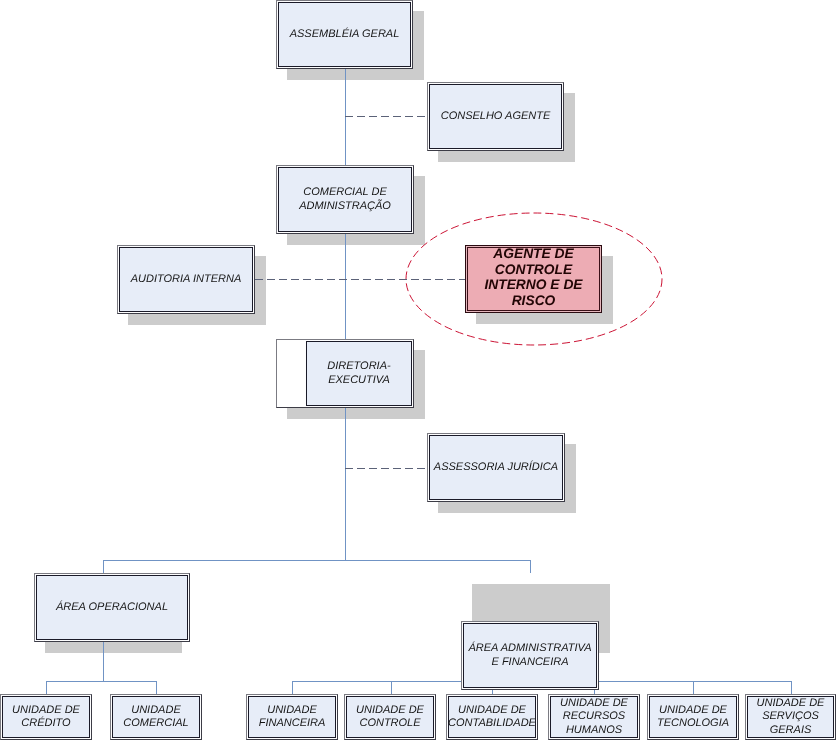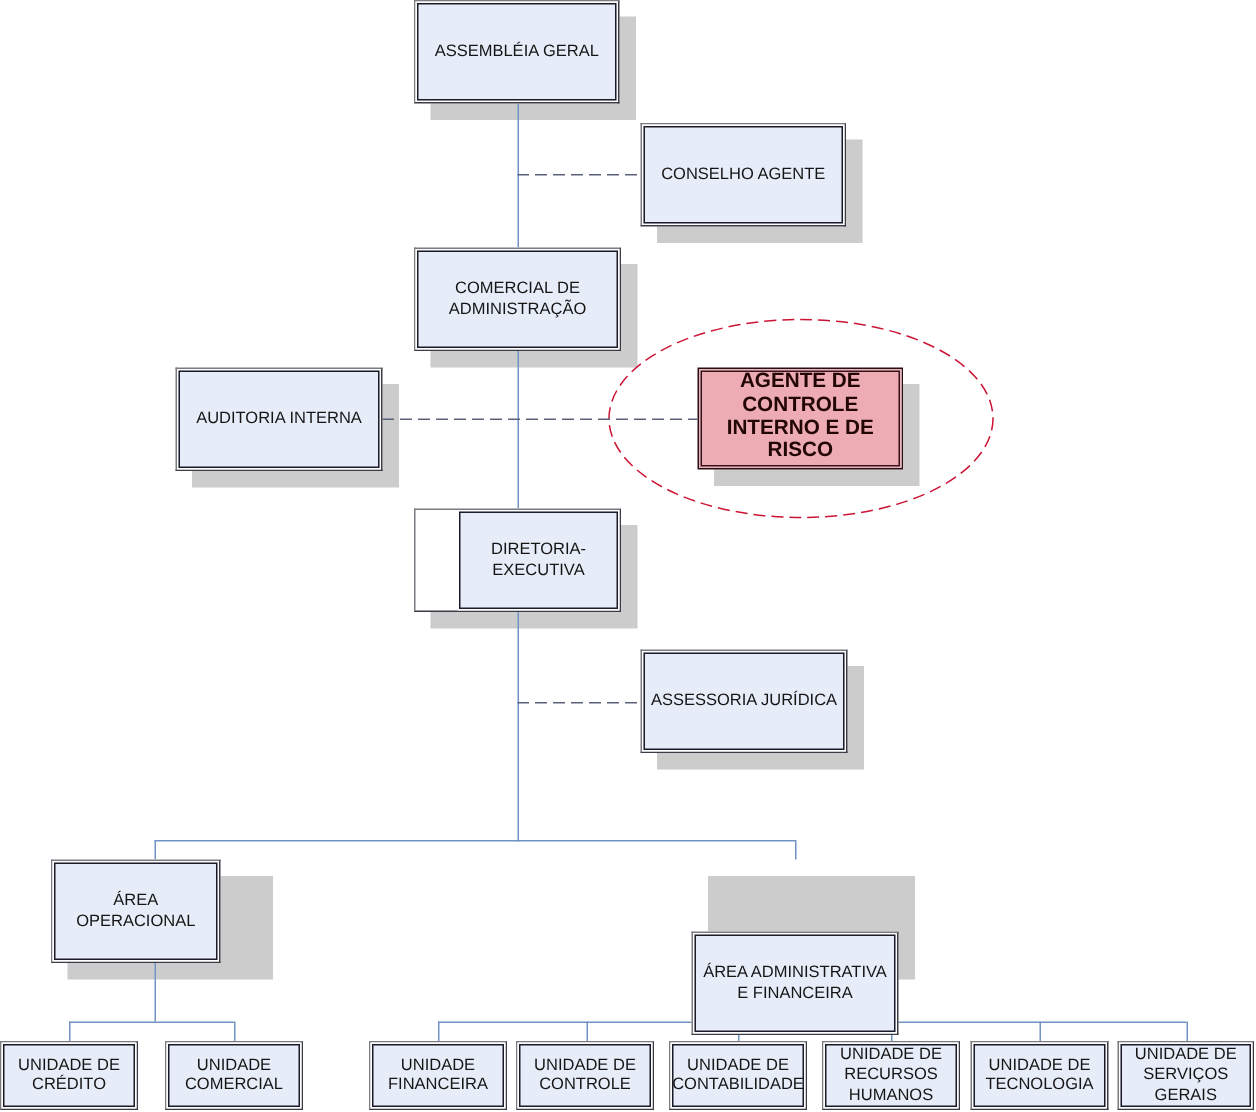--- a/index.html
+++ b/index.html
@@ -13,23 +13,23 @@
   .node{position:absolute;box-sizing:border-box;
         border:1px solid #7b7b82;border-right-color:#3c3c46;border-bottom-color:#3c3c46;
         background:#ffffff;}
   .node > .b2{box-sizing:border-box;width:100%;height:100%;
         border:1px solid #fdfdfe;}
   .node > .b2 > .b3{box-sizing:border-box;width:100%;height:100%;
         border:1px solid #1a1a28;background:#e7edf8;
         display:flex;align-items:center;justify-content:center;}
   .node.pink{border-color:#2a0c12;}
   .node.pink > .b2{border-color:#e5b7bd;}
-  .node.pink > .b2 > .b3{background:#edacb4;border-color:#3a1018;}
+  .node.pink > .b2 > .b3{background:#edacb4;border-color:#3a1018;align-items:flex-end;}
   .lbl{font-size:11px;line-height:13.2px;color:#151515;text-align:center;
-       white-space:pre-line;letter-spacing:0px;}
+       white-space:pre-line;letter-spacing:0px;font-style:italic;}
   .node.pink .lbl{font-weight:bold;line-height:15.4px;font-size:13.8px;color:#220505;position:relative;top:-2px;}
 
   .vline{position:absolute;background:#7093c4;width:1.2px;}
   .hline{position:absolute;background:#7093c4;height:1.2px;}
   .dash{position:absolute;height:1.3px;
         background:repeating-linear-gradient(to right,#5b6278 0 8px,rgba(0,0,0,0) 8px 12px);}
   .ellipse{position:absolute;}
 </style>
 </head>
 <body>
@@ -122,21 +122,21 @@
         </div>
       </div>
     </div>
     <div class="node" style="left: 427px; top: 433px; width: 138px; height: 69px;">
       <div class="b2">
         <div class="b3">
           <span class="lbl">ASSESSORIA JURÍDICA</span>
         </div>
       </div>
     </div>
-    <div class="node" style="left: 34px; top: 573px; width: 113px; height: 69px;">
+    <div class="node" style="left: 34px; top: 573px; width: 156px; height: 69px;">
       <div class="b2">
         <div class="b3">
           <span class="lbl">ÁREA OPERACIONAL</span>
         </div>
       </div>
     </div>
     <div class="node" style="left: 461px; top: 573px; width: 138px; height: 69px; margin-top: 48px;">
       <div class="b2">
         <div class="b3">
           <span class="lbl">ÁREA ADMINISTRATIVA

